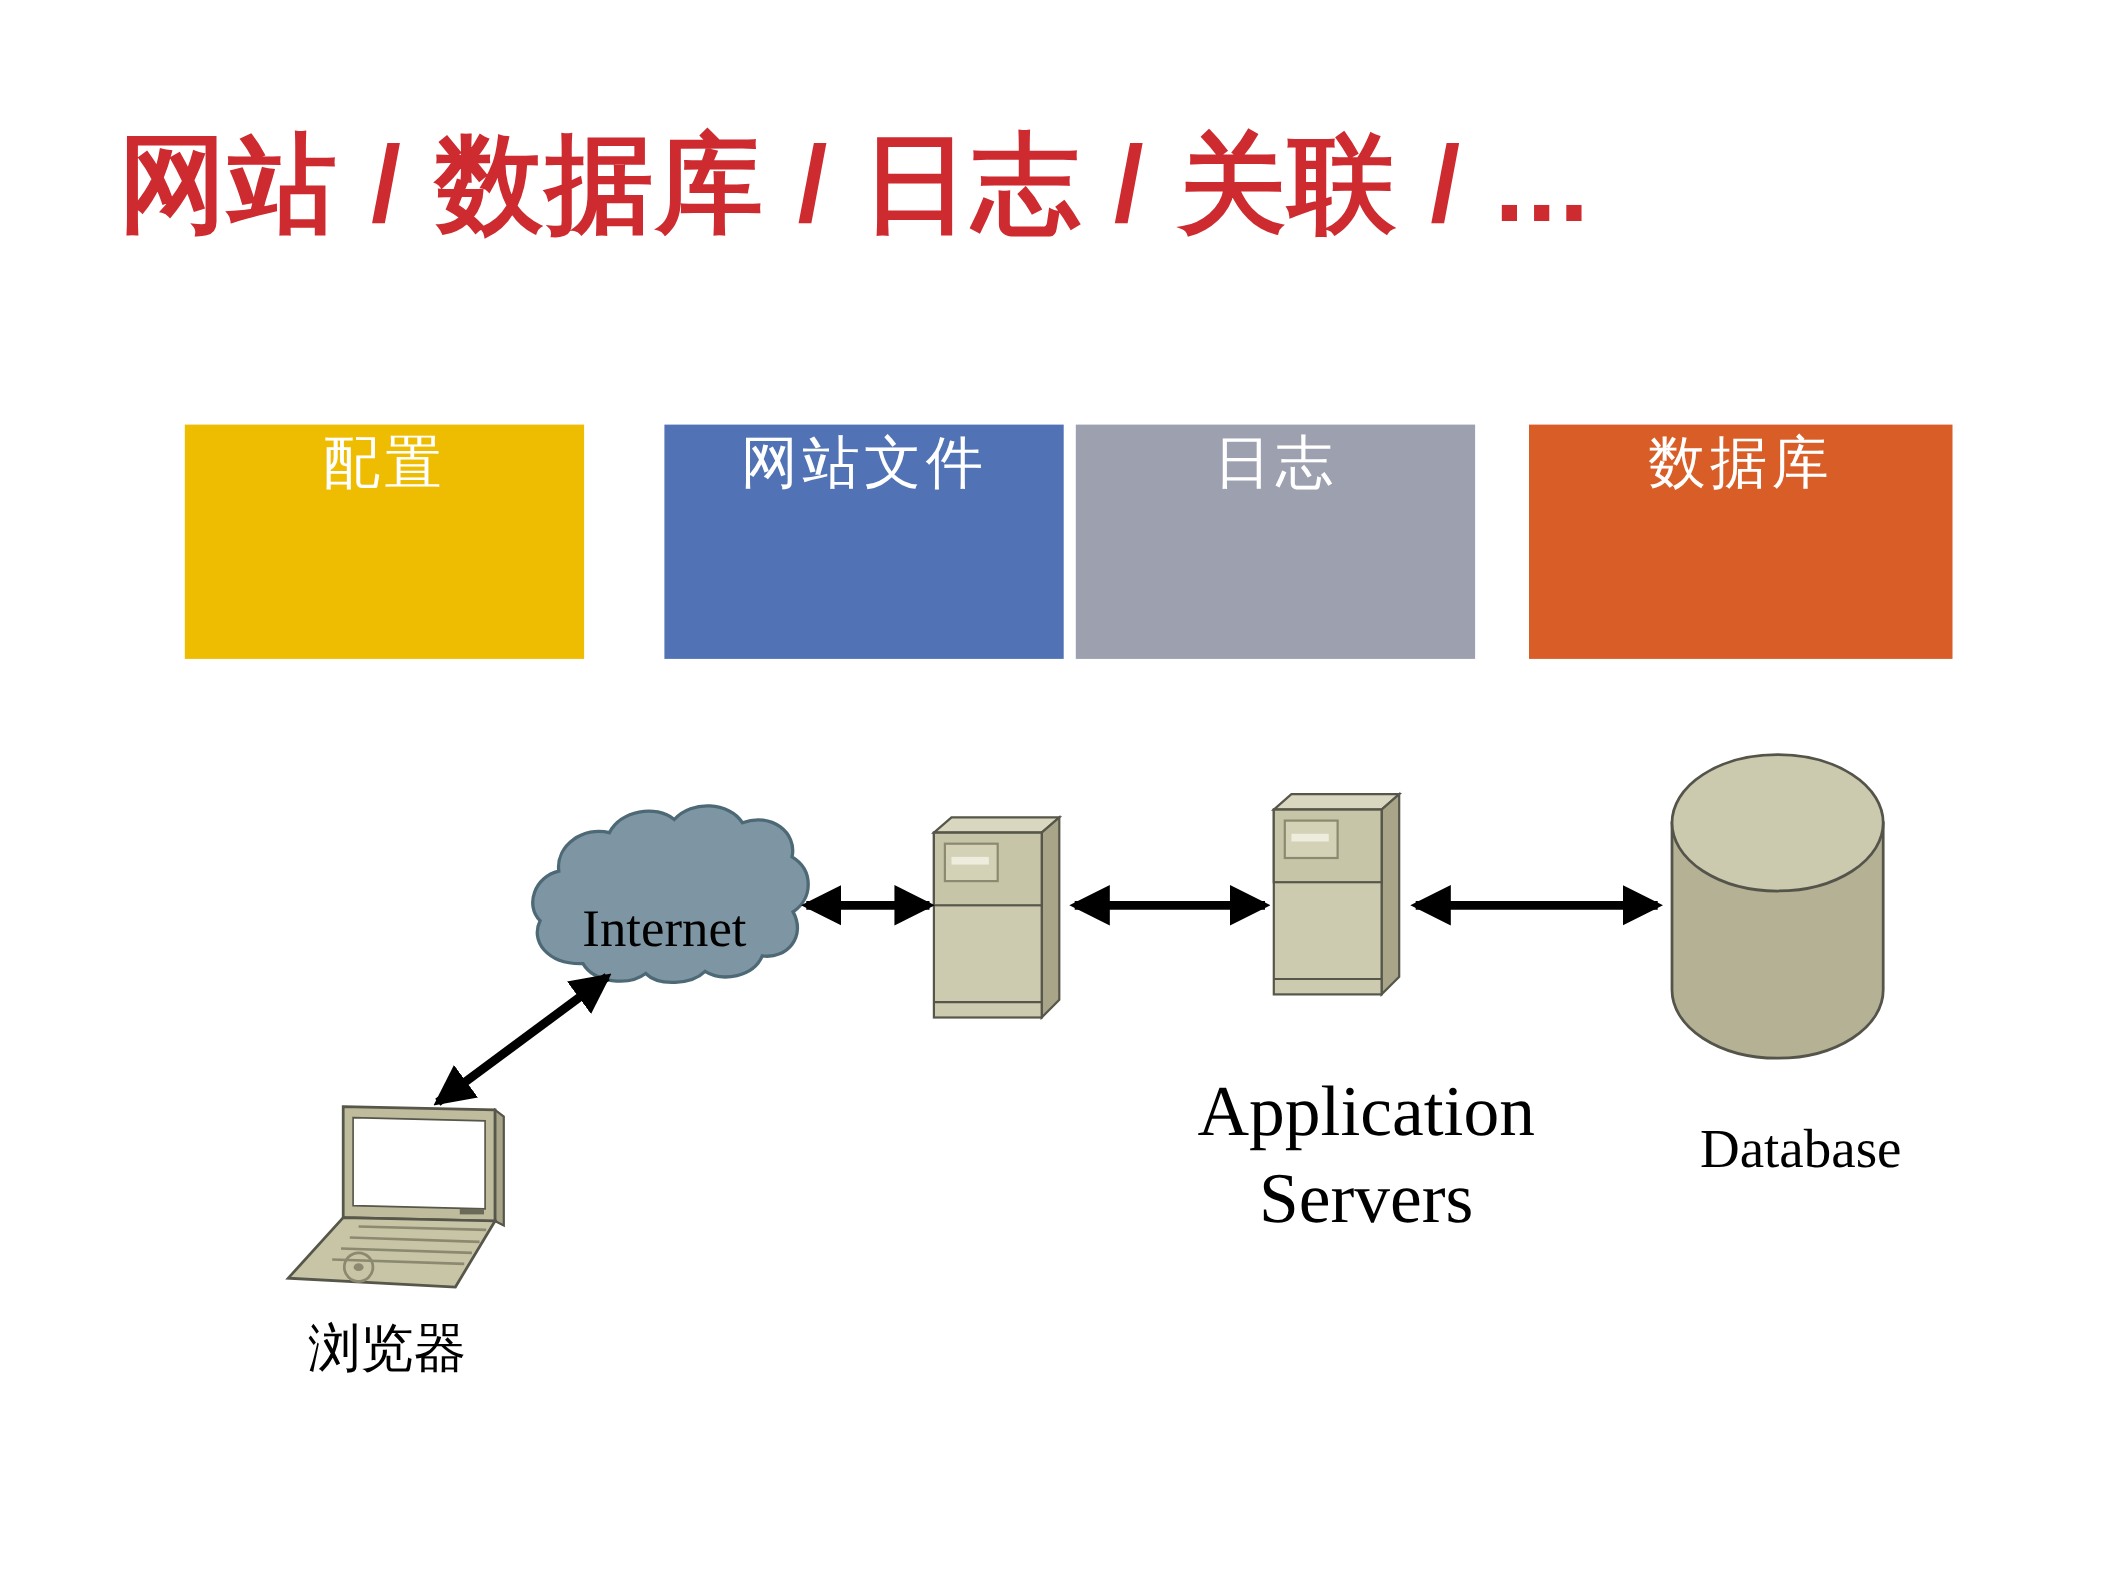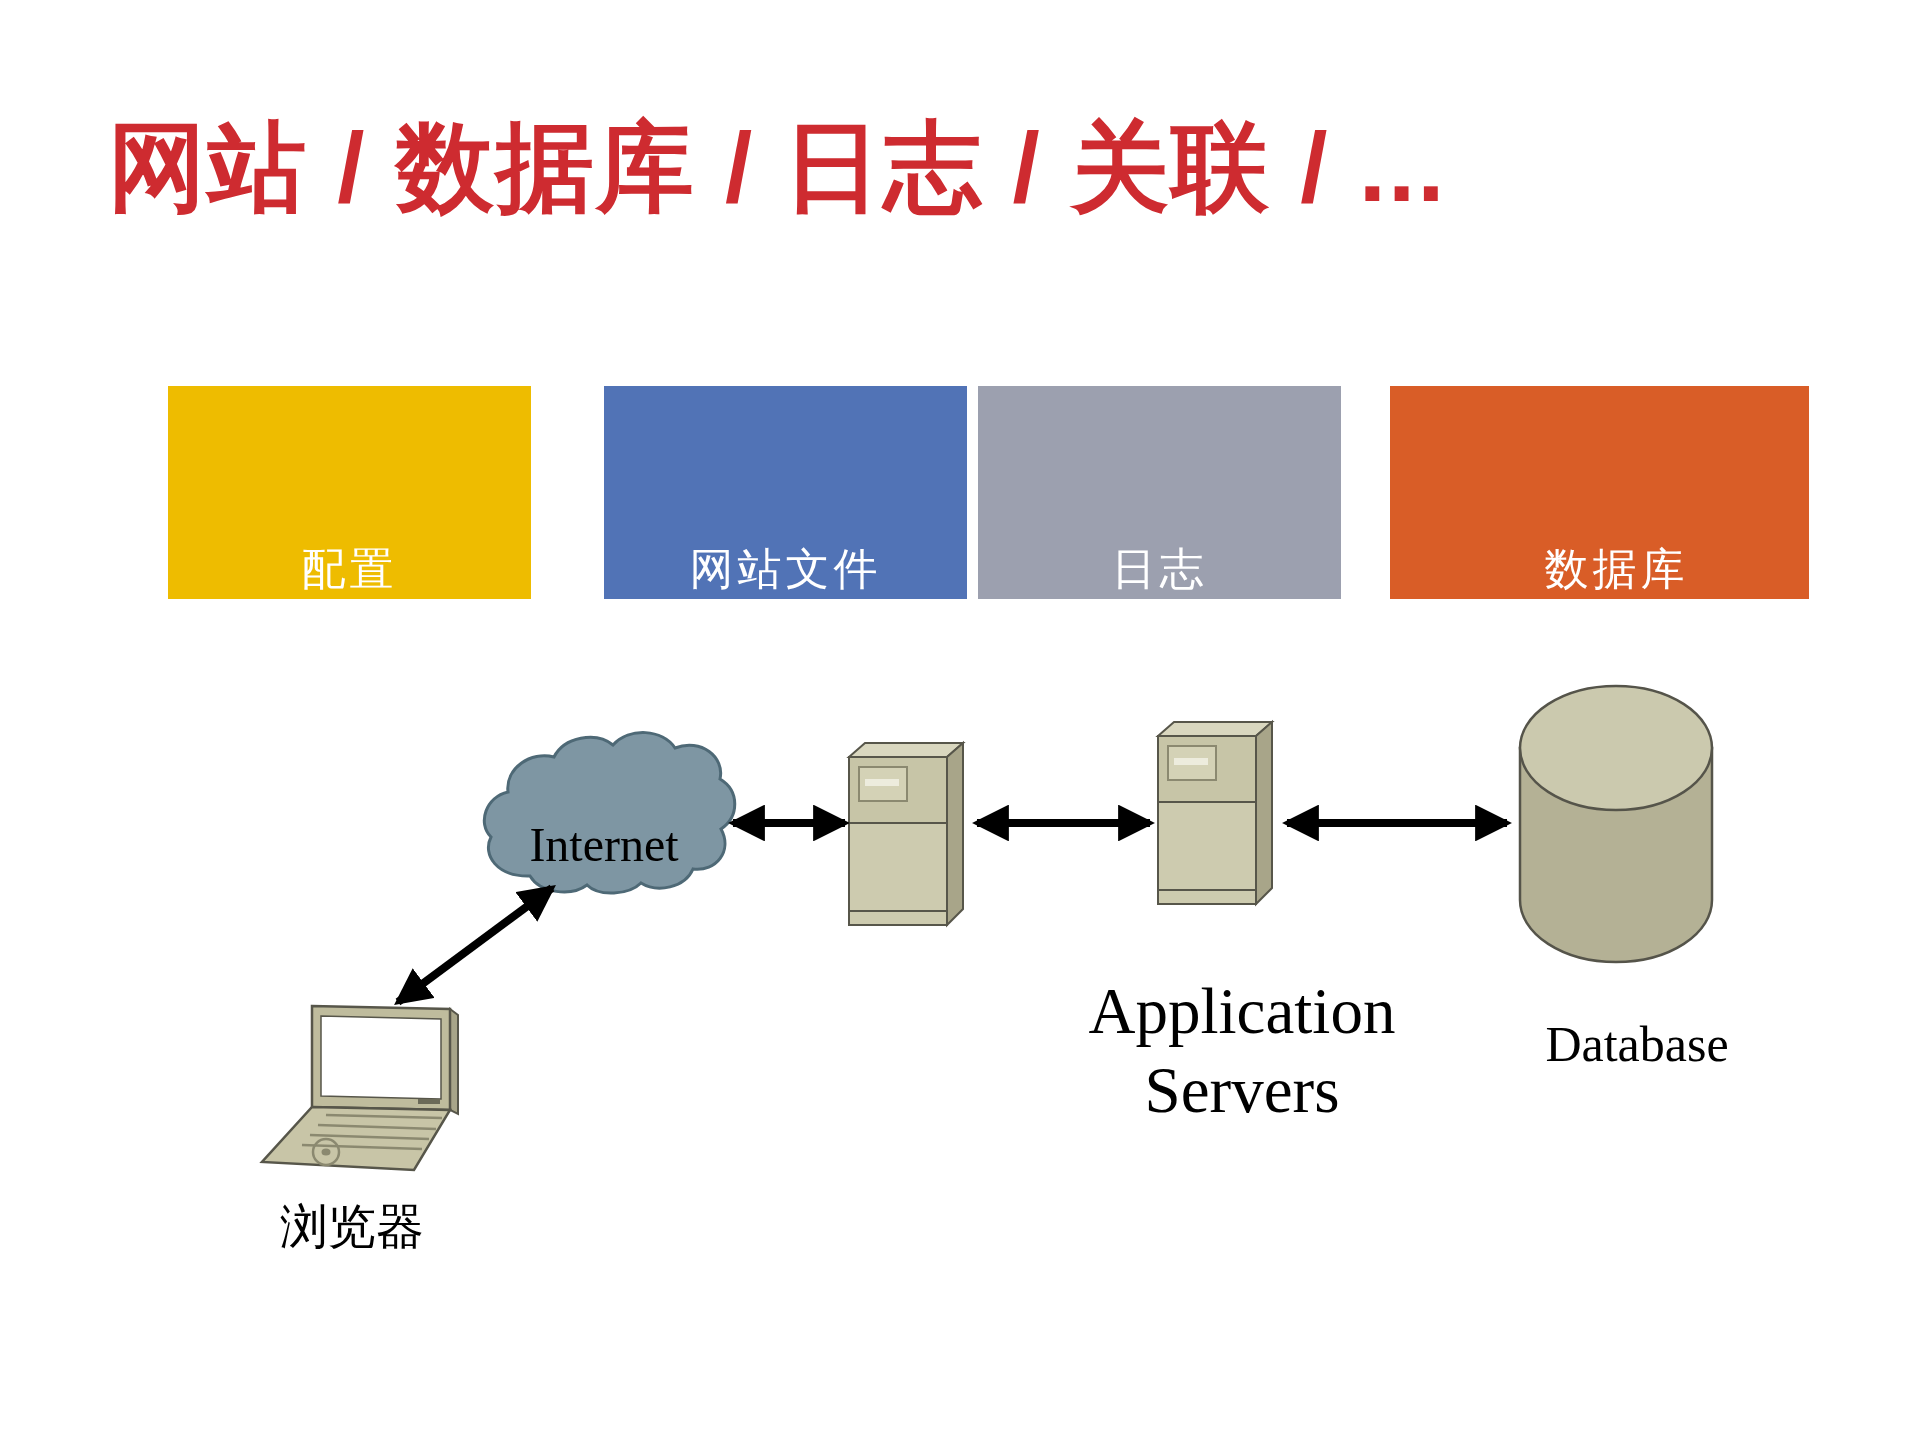--- a/index.html
+++ b/index.html
@@ -2,22 +2,22 @@
 <html><head>
 <meta charset="utf-8">
 <style>
   html,body{margin:0;padding:0;background:#ffffff;}
   .slide{position:relative;width:1839px;height:1439px;background:#ffffff;overflow:hidden;
          font-family:"Liberation Sans",sans-serif;}
   
   .title{position:absolute;left:108px;top:116px;font-size:98px;line-height:1.05;
          font-weight:700;letter-spacing:2px;white-space:nowrap;}
   
-  .cat-box{position:absolute;top:386px;height:213px;display:flex;align-items:flex-end;
-           justify-content:center;font-size:44px;letter-spacing:4px;}
+  .cat-box{position:absolute;top:386px;height:213px;display:flex;align-items:flex-start;
+           justify-content:center;font-size:52px;letter-spacing:4px;}
   .cat-box .lbl{font-weight:400;}
   .b1{left:168px;width:363px;}
   .b2{left:571px;width:363px;margin-left:33px;}
   .b3{left:978px;width:363px;}
   .b4{left:1390px;width:385px;}
   
   .edge{position:absolute;left:1888px;width:31px;}
   .edge.red{top:0;height:296px;}
   .edge.black{top:296px;height:1143px;}
   
@@ -40,21 +40,21 @@
 
   <div class="cat-box b1" style="background-color: rgb(238, 188, 0);">
     <span class="lbl" style="color: rgb(255, 255, 255);">配置</span>
   </div>
   <div class="cat-box b2" style="background-color: rgb(81, 115, 182);">
     <span class="lbl" style="color: rgb(255, 255, 255);">网站文件</span>
   </div>
   <div class="cat-box b3" style="background-color: rgb(156, 160, 175);">
     <span class="lbl" style="color: rgb(255, 255, 255);">日志</span>
   </div>
-  <div class="cat-box b4" style="background-color: rgb(217, 93, 39); padding-left: 34px;">
+  <div class="cat-box b4" style="background-color: rgb(217, 93, 39);">
     <span class="lbl" style="color: rgb(255, 255, 255);">数据库</span>
   </div>
 
   <svg class="diagram-svg" viewBox="0 0 1919 1439" xmlns="http://www.w3.org/2000/svg">
     <defs>
       <marker id="ah" viewBox="0 0 6 6" refX="5.2" refY="3" markerWidth="4.6" markerHeight="4.6" orient="auto-start-reverse">
         <path d="M0,0 L6,3 L0,6 Z" fill="#000000"></path>
       </marker>
       <g id="server-shape">
         <polygon points="2,16 18,2 116,2 100,16" fill="#D9D7BF" stroke="#57564A" stroke-width="2"></polygon>

